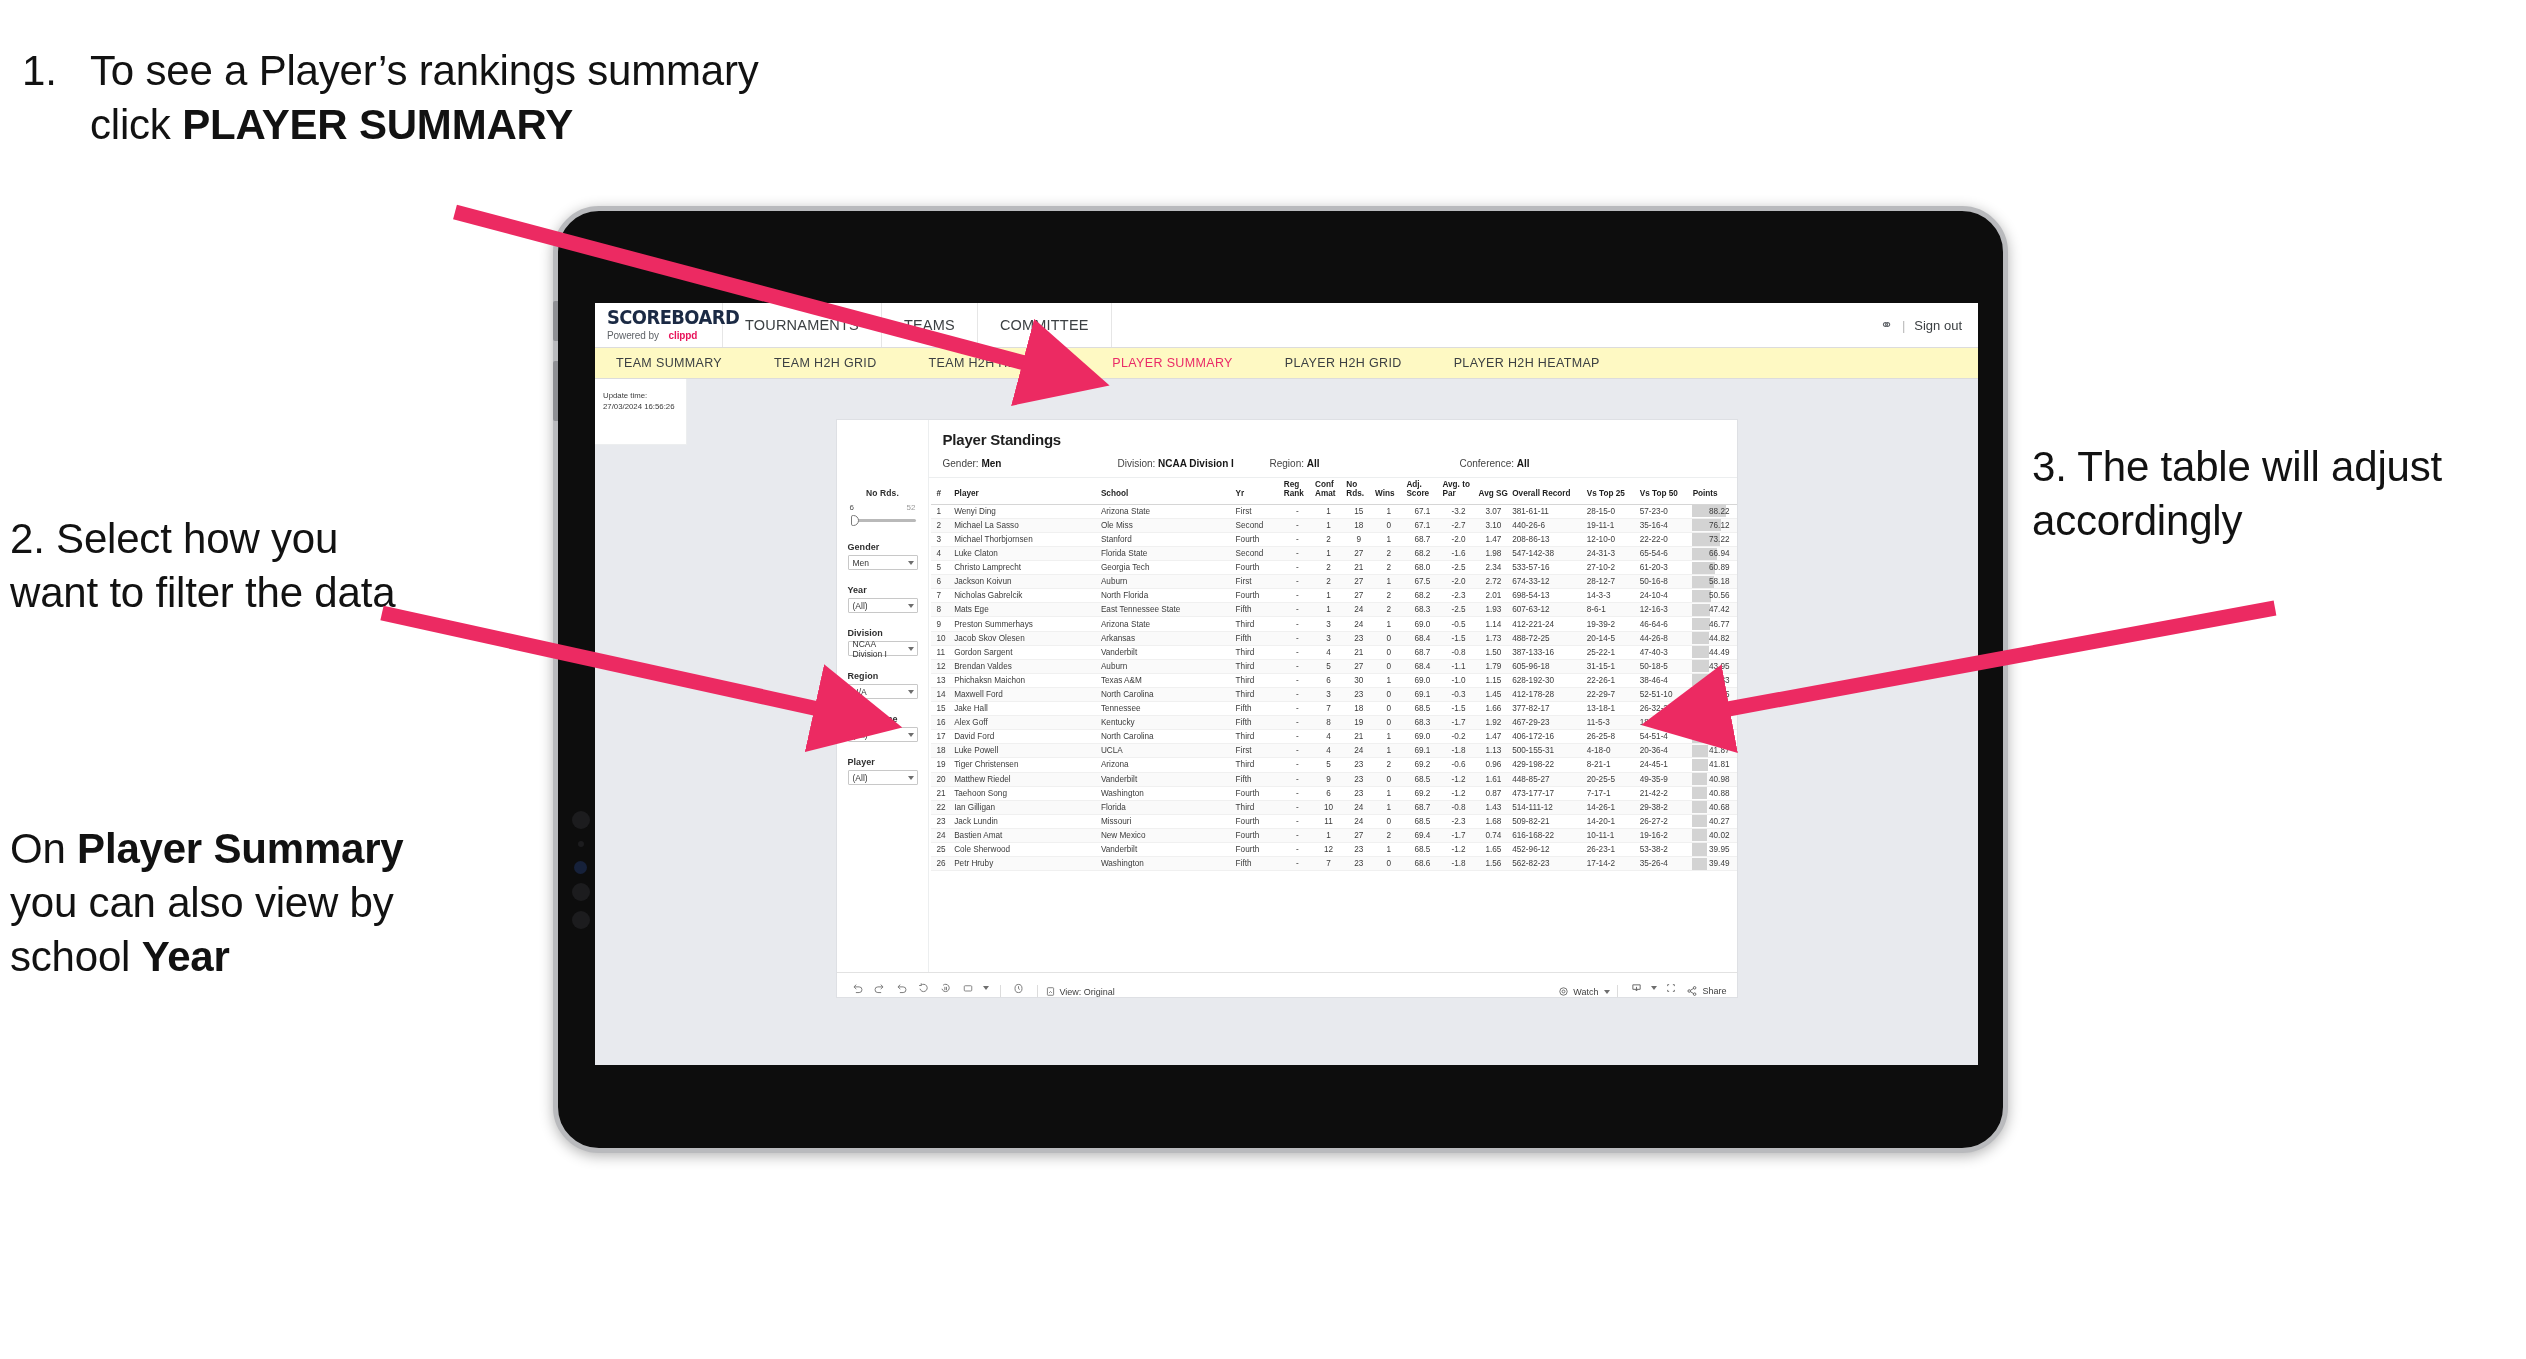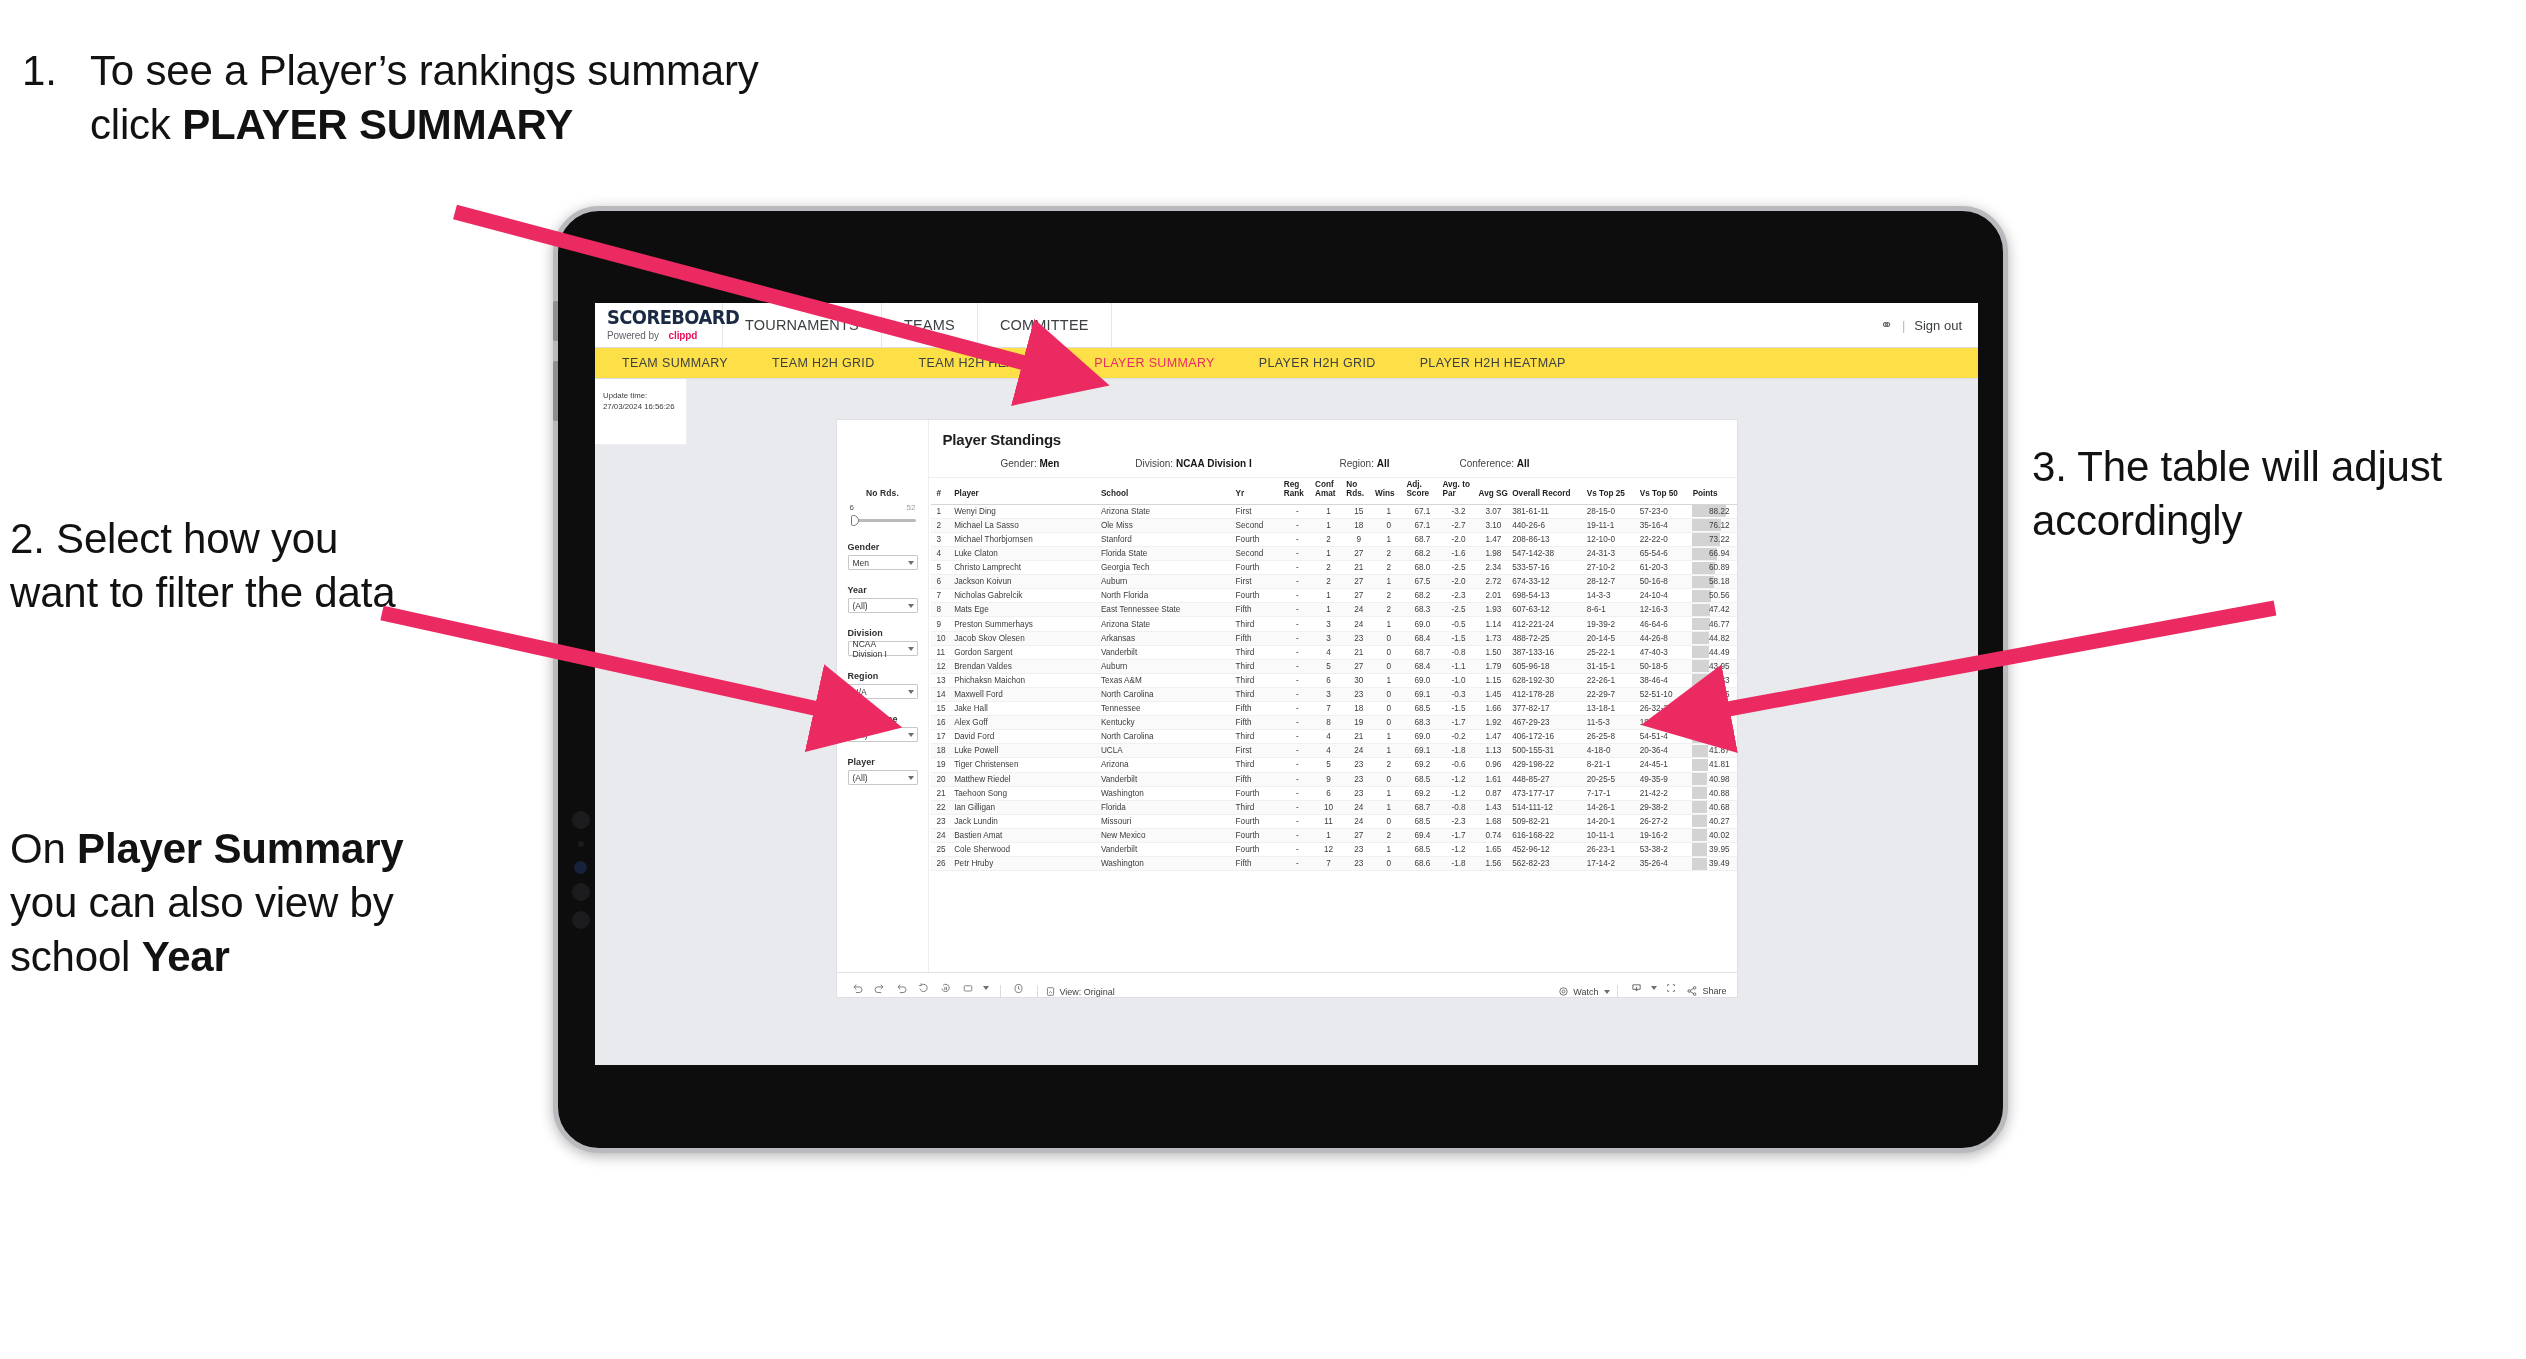--- a/index.html
+++ b/index.html
@@ -123,26 +123,26 @@
     padding-right: 16px;
     font-size: 13px;
     color: #3c4043;
   }
   .signout-wrap .pipe { color: #b8b8b8; }
   .signout-wrap .acct { color: #5f6368; font-size: 15px; }
 
   
   .subnav {
     height: 31px;
-    background: #fde047;
+    background: #fef9c3;
     border-bottom: 1px solid #dcdcdc;
     display: flex;
     align-items: center;
-    padding-left: 27px;
-    gap: 4px;
+    padding-left: 21px;
+    gap: 12px;
   }
   .subnav-item {
     font-size: 12.5px;
     color: #3c4043;
     padding: 0 20px 0 0;
     margin-right: 20px;
     letter-spacing: 0.35px;
     white-space: nowrap;
   }
   .subnav-item.active { color: #ea2a68; }
@@ -242,21 +242,21 @@
     border-bottom: 1px solid #eceeef;
   }
   .panel-title {
     font-size: 15px;
     font-weight: 700;
     color: #1f1f1f;
     letter-spacing: -0.2px;
     margin-bottom: 10px;
   }
   .meta-row { display: flex; font-size: 10px; color: #444; }
-  .meta-item { white-space: nowrap; text-align: center; }
+  .meta-item { white-space: nowrap; }
   .meta-item b { font-weight: 700; color: #161616; }
   .meta-item:nth-child(1) { width: 175px; }
   .meta-item:nth-child(2) { width: 152px; }
   .meta-item:nth-child(3) { width: 190px; }
 
   
   .update-box {
     position: absolute;
     left: 0; top: 0;
     width: 92px;

